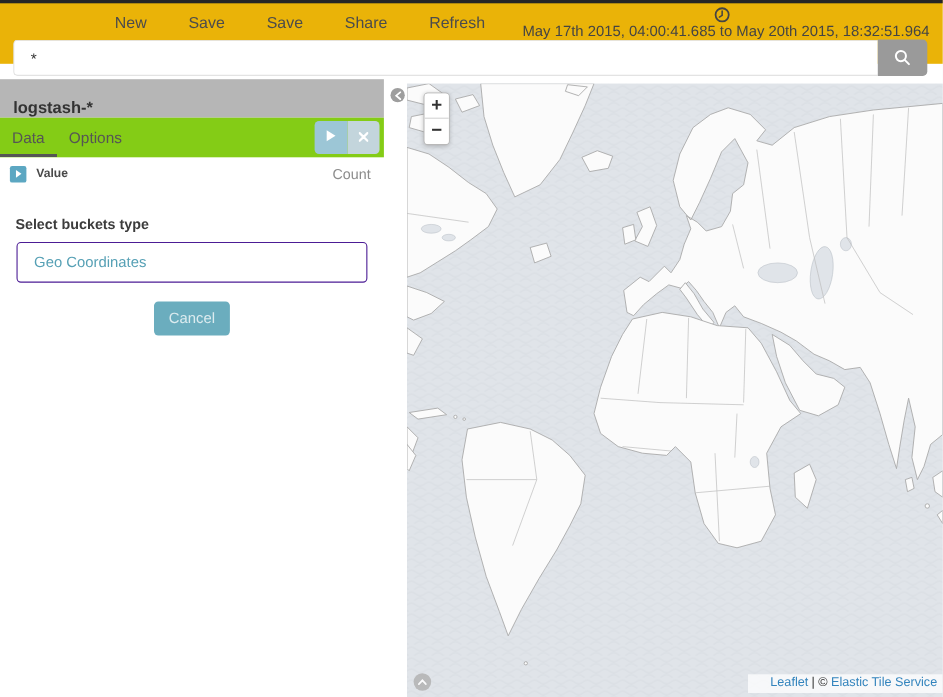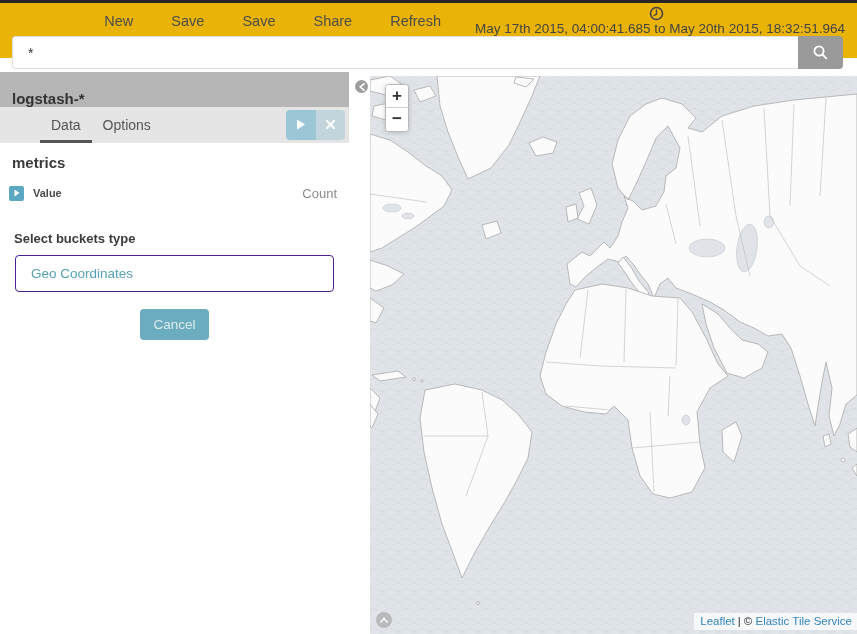--- a/index.html
+++ b/index.html
@@ -24,21 +24,21 @@
                   font-size:14px; color:#333; outline:none;
                   font-family:"Liberation Sans", sans-serif; }
   .search-btn { width:45px; border:none; background:#9a9a9a; border-radius:0 4px 4px 0;
                 display:flex; align-items:center; justify-content:center; cursor:pointer; }
 
   
   .sidebar { position:absolute; top:72px; left:0; width:349px; bottom:0; background:#fff; }
   .sb-header { height:35px; background:#b6b6b6; display:flex; align-items:flex-end;
                padding:0 12px; }
   .sb-header span { font-size:15px; font-weight:bold; color:#333; }
-  .tabbar { height:36px; background:#e5e5e5; display:flex; align-items:stretch;padding-left:40px; }
+  .tabbar { height:36px; background:#84cc16; display:flex; align-items:stretch; }
   .tab { padding:0 11px; display:flex; align-items:center; font-size:14px;
          color:#555; cursor:pointer; }
   .tab.active { box-shadow:inset 0 -3px 0 #555; }
   .tab-btns { margin-left:auto; display:flex; align-items:center; padding-right:4px; }
   .apply-btn { width:30px; height:30px; border:none; background:#9cc6d6;
                border-radius:4px 0 0 4px; color:#fff; font-size:11px; cursor:pointer; }
   .discard-btn { width:29px; height:30px; border:none; background:#c3d5dc;
                  border-radius:0 4px 4px 0; color:#fff; font-size:12px; cursor:pointer; }
 
   .sb-content { padding:0 12px; }
@@ -74,21 +74,21 @@
               box-shadow:0 1px 4px rgba(0,0,0,.18); overflow:hidden; }
   .zoom-btn { height:23px; line-height:22px; text-align:center; font-size:17px;
               font-weight:bold; color:#333; cursor:pointer; background:#fff; }
   .zoom-btn:first-child { border-bottom:1px solid #ccc; }
 
   .spy-toggle { position:absolute; left:6px; bottom:6px; width:16px; height:16px;
                 border-radius:50%; background:#b3b3b3; opacity:.85; display:flex;
                 align-items:center; justify-content:center; cursor:pointer; }
 
   .attribution { position:absolute; right:0; bottom:4px;
-                 background:rgba(255,255,255,.75); padding:2px 5px 3px 6px;
+                 background:rgba(255,255,255,.75); padding:2px 5px 3px 20px;
                  font-size:11.5px; color:#333; white-space:nowrap; }
   .attribution a { color:#3384bd; text-decoration:none; cursor:pointer; }
   .attribution .sep { margin:0 3px; color:#333; }
 </style>
 </head>
 <body>
 
 <div class="topbar">
   <div class="nav">
     <span class="nav-item">New</span>
@@ -131,21 +131,20 @@
       </button>
       <button class="discard-btn">
         <svg width="9" height="9" viewBox="0 0 9 9">
           <path d="M1,1 L8,8 M8,1 L1,8" stroke="#fff" stroke-width="2" stroke-linecap="round"></path>
         </svg>
       </button>
     </div>
   </div>
 
   <div class="sb-content">
-    <div class="section-h">metrics</div>
 
     <div class="metric-row">
       <button class="expand-btn">
         <svg width="6" height="8" viewBox="0 0 6 8">
           <path d="M0.5,0.5 L5.5,4 L0.5,7.5 Z" fill="#fff"></path>
         </svg>
       </button>
       <span class="metric-label">Value</span>
       <span class="metric-agg">Count</span>
     </div>

